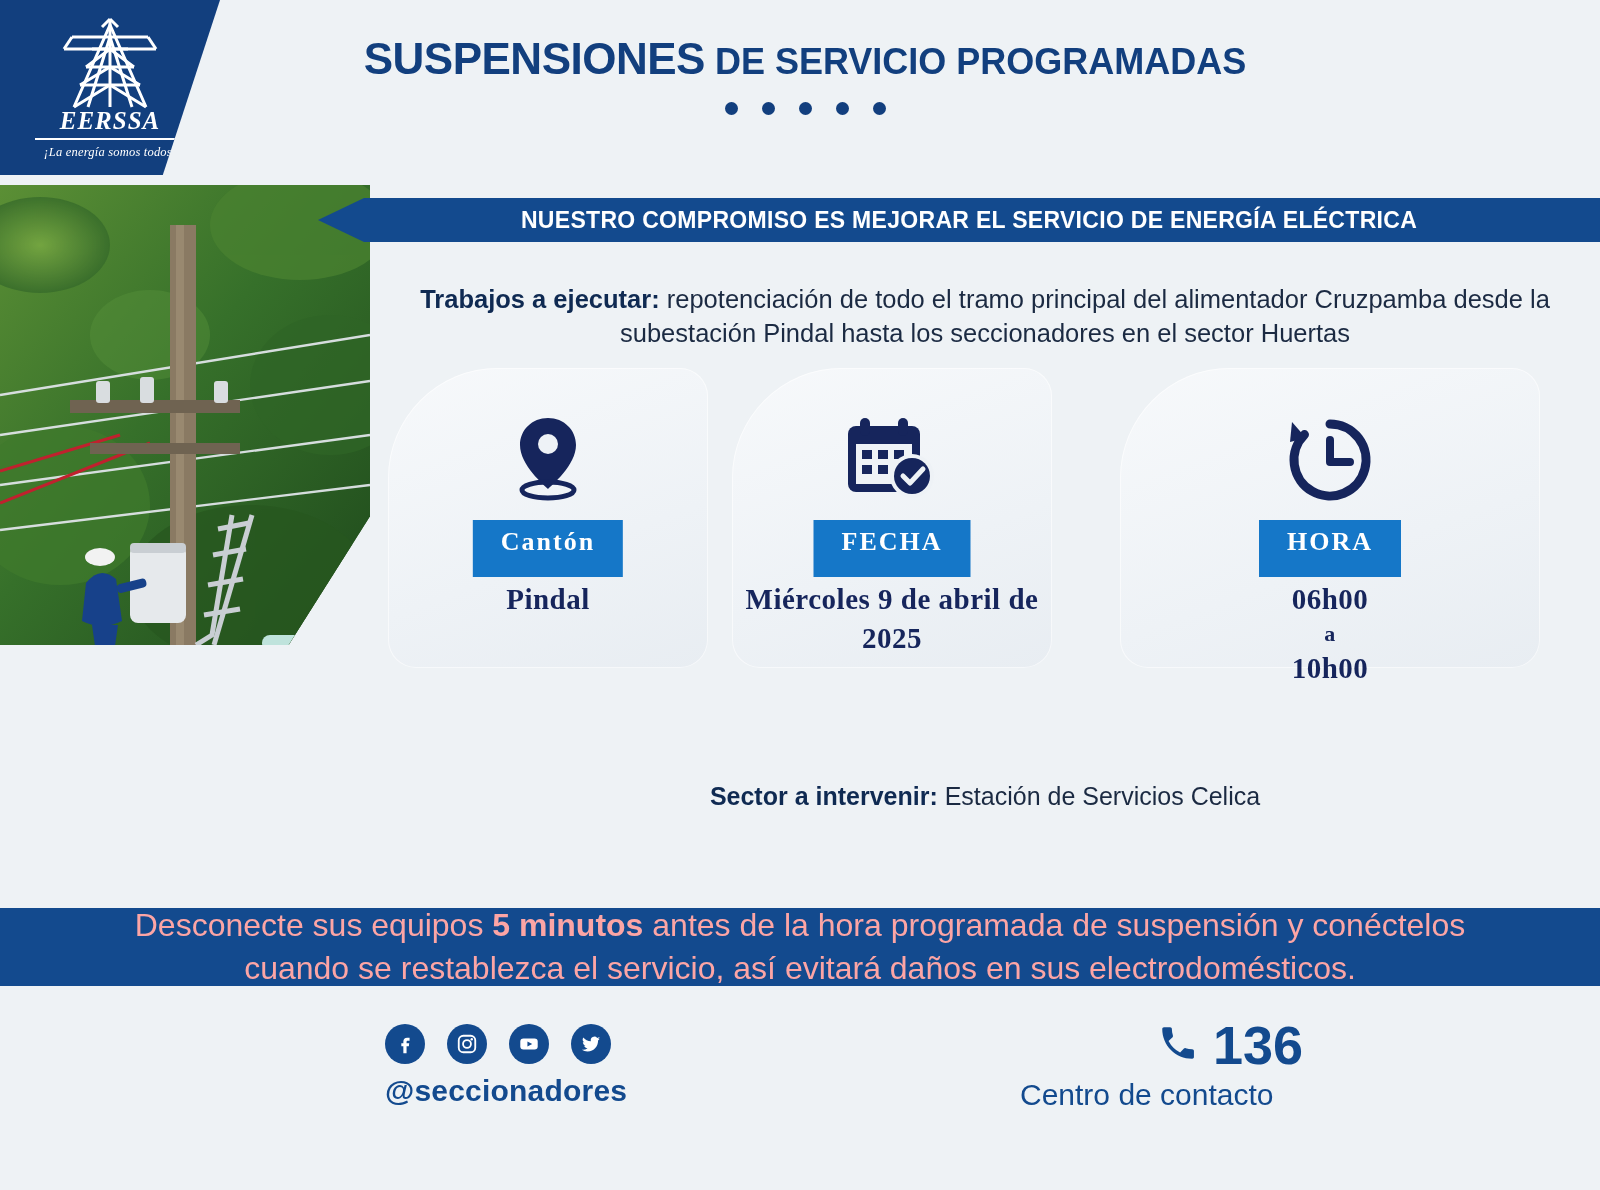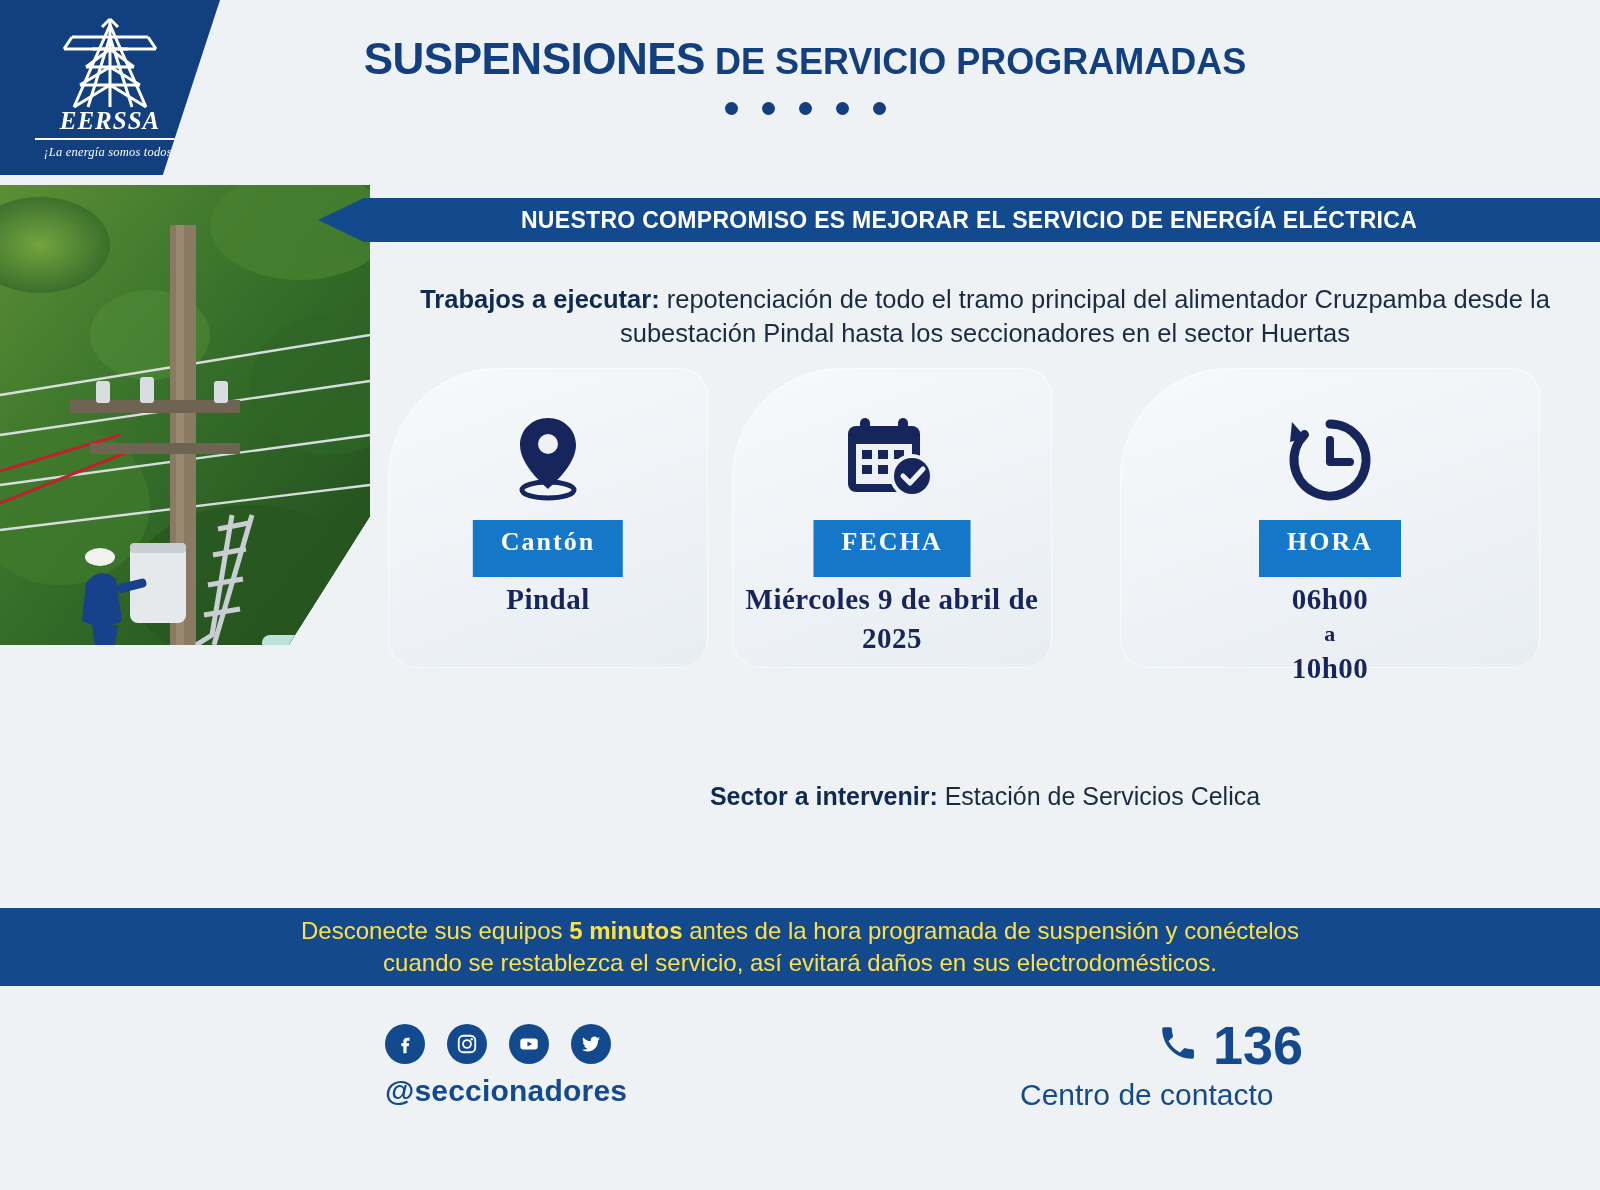--- a/index.html
+++ b/index.html
@@ -125,23 +125,23 @@
   
   .sector {
     position: absolute; left: 380px; top: 782px; width: 1210px;
     text-align: center; font-size: 25px; color: #1b2a42;
   }
   .sector b { color: #0f2a52; }
 
   
   .warn {
     position: absolute; left: 0; top: 908px; width: 1600px; height: 78px;
-    background: #134a8e; color: #fde047;
+    background: #134a8e; color: #fca5a5;
     display: flex; flex-direction: column; align-items: center; justify-content: center;
-    text-align: center; font-size: 24px; line-height: 1.35;
+    text-align: center; font-size: 32px; line-height: 1.35;
   }
 
   
   .social {
     position: absolute; left: 385px; top: 1024px;
     display: flex; flex-direction: column; gap: 10px;
   }
   .social-icons { display: flex; gap: 22px; align-items: center; }
   .sicon {
     width: 40px; height: 40px; border-radius: 50%;

